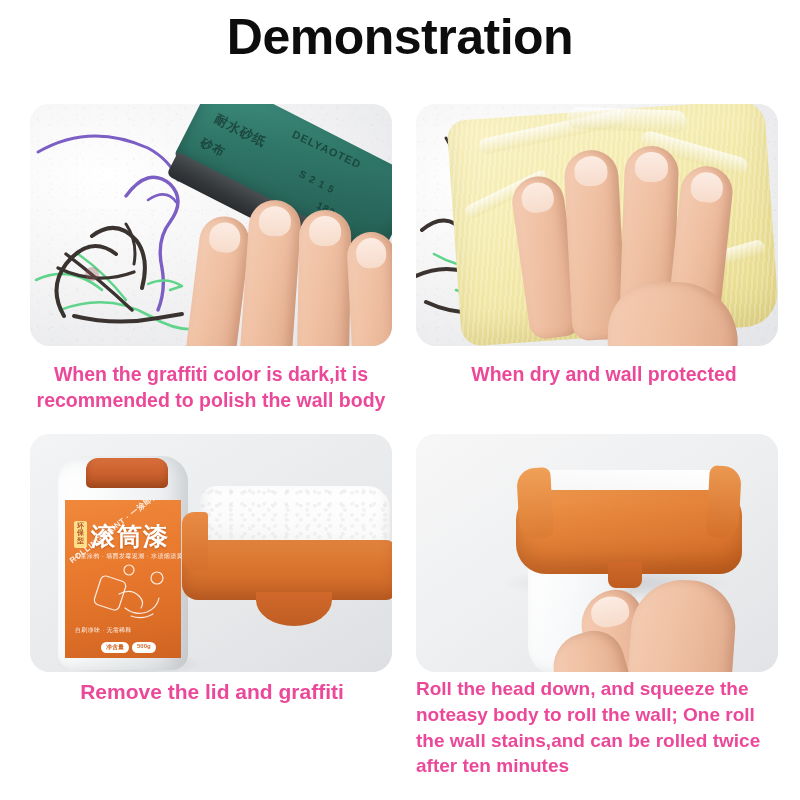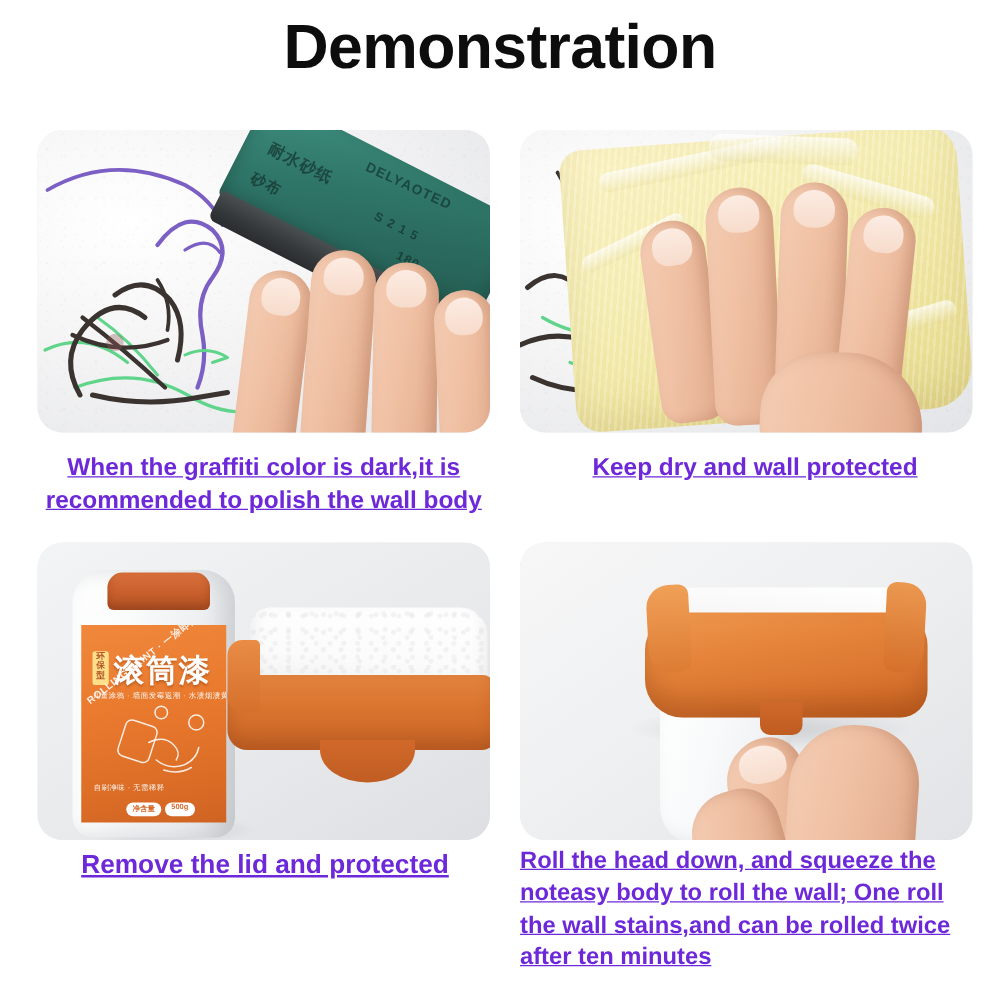--- a/index.html
+++ b/index.html
@@ -39,23 +39,22 @@
   }
   .p1 { left: 30px;  top: 104px; width: 362px; height: 242px; }
   .p2 { left: 416px; top: 104px; width: 362px; height: 242px; }
   .p3 { left: 30px;  top: 434px; width: 362px; height: 238px; }
   .p4 { left: 416px; top: 434px; width: 362px; height: 238px; }
 
   
   .caption {
     position: absolute;
     font-weight: bold;
-    color: #6d28d9;
+    color: #ec4899;
     line-height: 1.33;
-    text-decoration: underline;
   }
   .cap1 { left: 22px;  top: 362px; width: 378px; text-align: center; font-size: 19.5px; }
   .cap2 { left: 414px; top: 362px; width: 380px; text-align: center; font-size: 19.5px; }
   .cap3 { left: 24px;  top: 678px; width: 376px; text-align: center; font-size: 21px; }
   .cap4 { left: 416px; top: 676px; width: 372px; text-align: left;   font-size: 19px; line-height: 1.36; }
 
   
   .wall-light {
     position: absolute; inset: 0;
     background:
@@ -438,21 +437,21 @@
       <div class="nail"></div>
     </div>
     <div class="finger" style="left:154px; top:34px;  width:52px; height:176px; transform:rotate(6deg);">
       <div class="nail"></div>
     </div>
     <div class="finger" style="left:88px;  top:150px; width:130px; height:100px; border-radius:50px 60px 40px 40px; transform:rotate(2deg);"></div>
   </div>
 </div>
 
 <div class="caption cap2">
-  <div>Keep dry and wall protected</div>
+  <div>When dry and wall protected</div>
 </div>
 
 <div class="panel p3">
   <div class="bg"></div>
   <div class="shadow-soft" style="left:26px; top:218px; width:150px; height:24px;"></div>
 
   <div class="bottle">
     <div class="cap"></div>
     <div class="label">
       <div class="cn-badge">环保型</div>
@@ -480,21 +479,21 @@
 
   <div class="roller3">
     <div class="fluff"></div>
     <div class="body"></div>
     <div class="lip"></div>
     <div class="stub"></div>
   </div>
 </div>
 
 <div class="caption cap3">
-  <div>Remove the lid and protected</div>
+  <div>Remove the lid and graffiti</div>
 </div>
 
 <div class="panel p4">
   <div class="wall4"></div>
   <div class="shadow-soft" style="left:86px; top:132px; width:230px; height:34px;"></div>
 
   <div class="bottle4"></div>
 
   <div class="roller4">
     <div class="fluff"></div>

